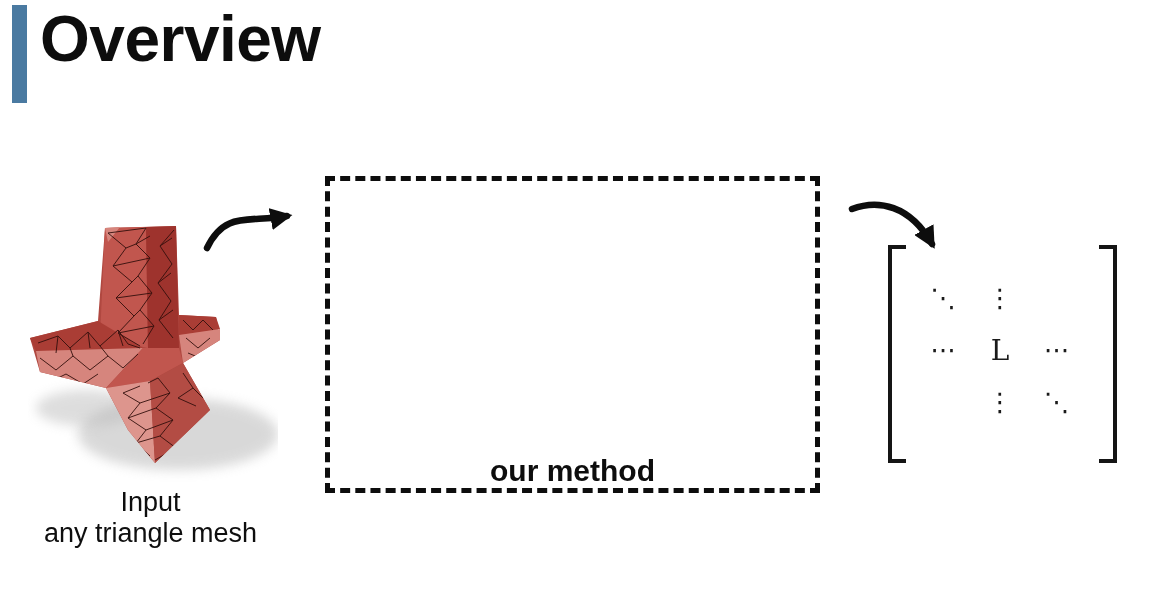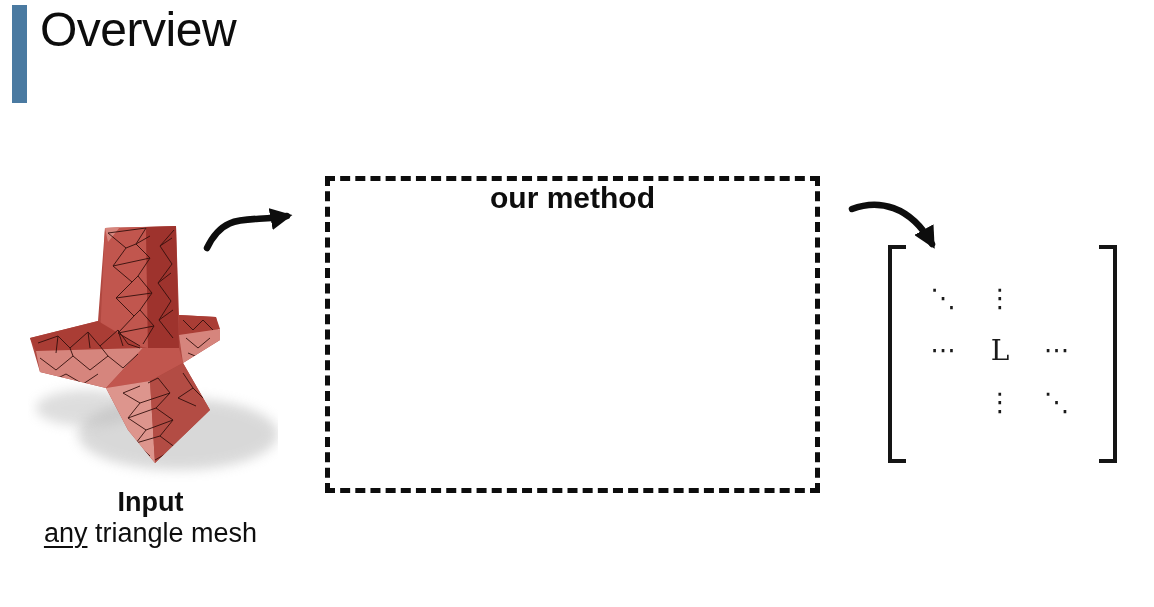--- a/index.html
+++ b/index.html
@@ -8,35 +8,35 @@
     width:1154px;height:607px;
     background:#ffffff;
     overflow:hidden;
     font-family:"Liberation Sans","DejaVu Sans",sans-serif;
     color:#111111;
   }
   .abs{position:absolute;}
 
   
   #accent-bar{left:12px;top:5px;width:15px;height:98px;background:#4a7aa1;}
-  #page-title{left:40px;top:2px;font-size:48px;font-weight:normal;letter-spacing:-0.5px;color:#0d0d0d;}
+  #page-title{left:40px;top:2px;font-size:64px;font-weight:bold;letter-spacing:-0.5px;color:#0d0d0d;}
 
   
   #mesh-svg{left:28px;top:198px;}
 
   
   .arrow-svg{overflow:visible;}
   #arrow1{left:195px;top:193px;}
   #arrow2{left:842px;top:196px;}
 
   
   #method-box{
     left:325px;top:176px;width:485px;height:307px;
     border:5px dashed #0d0d0d;
-    display:flex;align-items:flex-start;justify-content:center;
+    display:flex;align-items:flex-end;justify-content:center;
   }
   #method-label{font-size:30px;font-weight:bold;color:#0d0d0d;}
 
   
   .bracket{top:245px;width:14px;height:210px;}
   #bracket-left{left:888px;border-left:4px solid #151515;border-top:4px solid #151515;border-bottom:4px solid #151515;}
   #bracket-right{left:1099px;border-right:4px solid #151515;border-top:4px solid #151515;border-bottom:4px solid #151515;}
   #matrix-grid{
     left:915px;top:272px;width:170px;height:156px;
     display:grid;
@@ -46,22 +46,22 @@
   .mcell{
     display:flex;align-items:center;justify-content:center;
     font-size:26px;color:#1a1a1a;font-family:"DejaVu Sans",sans-serif;
   }
   .mcell.center-L{font-size:28px;font-family:"DejaVu Serif",serif;}
 
   
   .caption{text-align:center;font-size:27px;line-height:30px;color:#0e0e0e;}
   #input-caption{left:18px;top:487px;width:265px;line-height:31px;}
   #output-caption{left:873px;top:487px;width:264px;}
-  .cap-bold{font-weight:bold;}
-  .u{text-decoration:underline;text-decoration-thickness:2px;text-underline-offset:4px;}
+  .cap-bold{font-weight:normal;}
+  .u{text-decoration-thickness:2px;text-underline-offset:4px;}
 </style>
 </head>
 <body>
 
 <div id="slide">
 
   <div id="accent-bar" class="abs"></div>
   <div id="page-title" class="abs">Overview</div>
 
   <svg id="mesh-svg" class="abs" width="250" height="290" viewBox="0 0 250 290">

